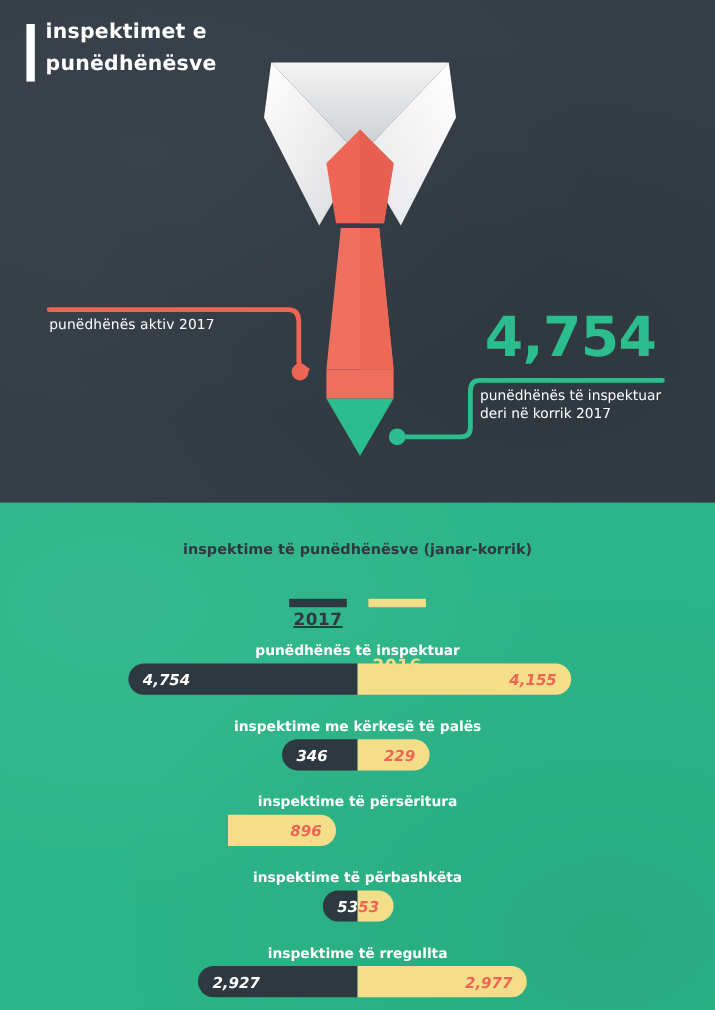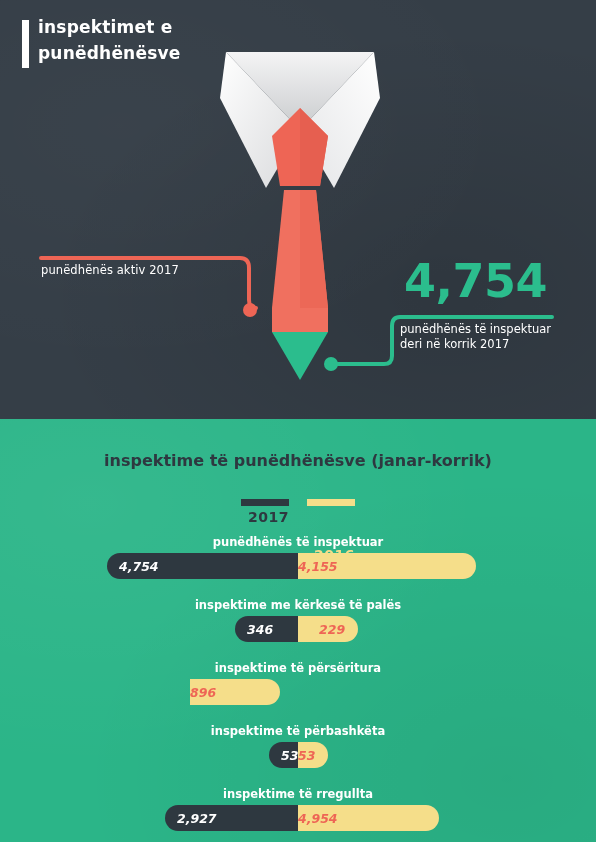--- a/index.html
+++ b/index.html
@@ -60,29 +60,29 @@
   .chart-panel {
     position:absolute; left:0; top:419px; width:596px; height:423px;
     background:#2bb588;
     background-image:
       radial-gradient(ellipse at 15% 20%, rgba(255,255,255,0.05), rgba(0,0,0,0) 55%),
       radial-gradient(ellipse at 85% 85%, rgba(0,0,0,0.06), rgba(0,0,0,0) 60%);
     overflow:hidden;
   }
   .chart-title {
     position:absolute; left:0; top:32px; width:596px; text-align:center;
-    color:#2e3840; font-size:16px; font-weight:600;
+    color:#2e3840; font-size:12px; font-weight:600;
   }
 
   
   .legend {
     position:absolute; left:0; top:80px; width:596px;
     display:flex; justify-content:center; gap:18px;
   }
-  .legend-item { text-align:right; }
+  .legend-item { text-align:center;text-decoration:underline; }
   .legend-swatch { width:48px; height:7px; margin:0 auto 3px; }
   .legend-swatch.dark { background:#2e3840; }
   .legend-swatch.yellow { background:#f5de8a; }
   .legend-label { font-size:14px; font-weight:700; letter-spacing:0.5px; }
   .legend-label.dark { color:#2e3840; }
   .legend-label.yellow { color:#f5de8a;margin-top:41px; }
 
   
   .bars { position:absolute; left:0; top:116px; width:596px; }
   .bar-row { position:relative; width:596px; height:63px; }
@@ -98,21 +98,21 @@
     position:relative; display:flex; align-items:center; height:26px;
   }
   .bar-seg.left {
     background:#2e3840;
     border-radius:13px 0 0 13px;
     justify-content:flex-start;
   }
   .bar-seg.right {
     background:#f5de8a;
     border-radius:0 13px 13px 0;
-    justify-content:flex-start;
+    justify-content:flex-end;
   }
   .bar-val {
     font-size:12.5px; font-style:italic; font-weight:700;
     white-space:nowrap;
   }
   .bar-seg.left .bar-val { color:#ffffff; padding-left:12px; }
   .bar-seg.right .bar-val { color:#ee6555; padding-right:12px; }
 </style>
 </head>
 <body>
@@ -238,20 +238,20 @@
             </div>
           </div>
         </div>
         <div class="bar-row">
           <div class="bar-caption">inspektime të rregullta</div>
           <div class="bar-track" style="left: 165px; width: 274px;">
             <div class="bar-seg left" style="width: 133px;">
               <span class="bar-val">2,927</span>
             </div>
             <div class="bar-seg right" style="width: 141px;">
-              <span class="bar-val">4,954</span>
+              <span class="bar-val">2,977</span>
             </div>
           </div>
         </div>
       </div>
 
   </div>
 </div>
 
 </body></html>

